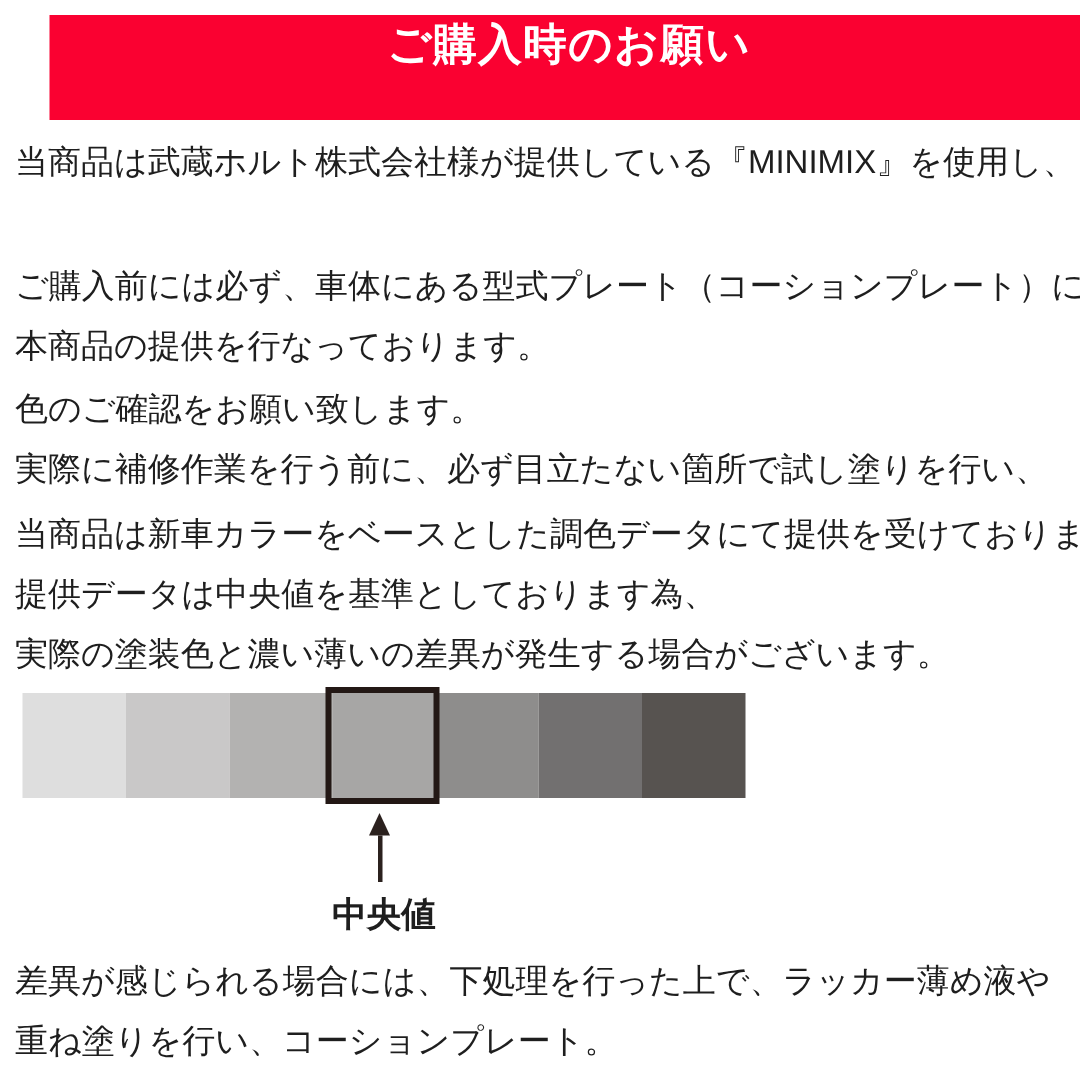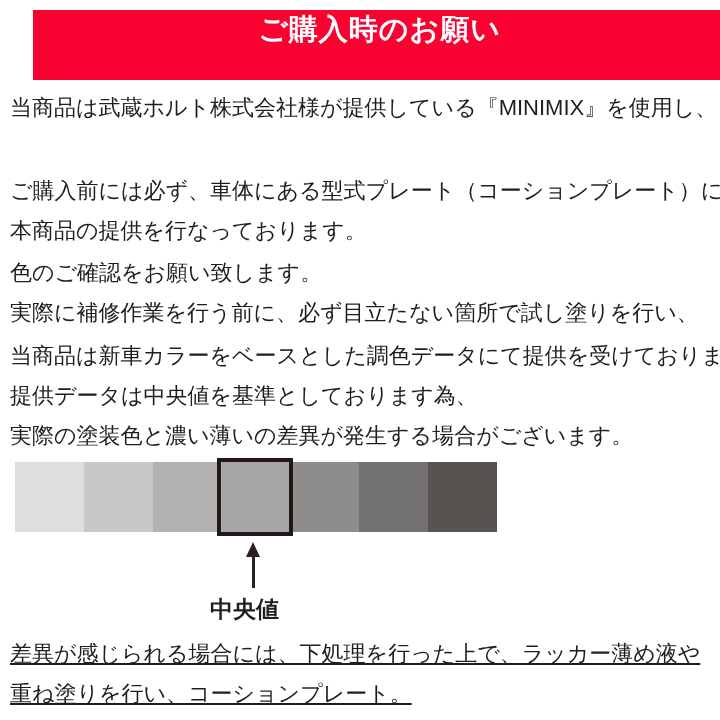--- a/index.html
+++ b/index.html
@@ -39,21 +39,21 @@
     right: 6px;
     color: #1e1e1e;
     font-size: 22px;
     line-height: 40px;
     white-space: nowrap;
   }
   .para-1 { top: 88px; }
   .para-2 { top: 171px; }
   .para-3 { top: 253px; }
   .para-4 { top: 336px; }
-  .para-5 { top: 634px; text-decoration: underline; }
+  .para-5 { top: 634px; }
   .scale-bar {
     position: absolute;
     left: 15px;
     top: 462px;
     width: 482px;
     height: 70px;
     display: flex;
   }
   .scale-bar .swatch {
     flex: 1 1 0;
@@ -89,21 +89,21 @@
   .median-arrow .shaft {
     width: 3px;
     height: 31px;
     background: #2b211e;
   }
   .median-label {
     position: absolute;
     left: 210px;
     top: 594px;
     width: 92px;
-    text-align: left;
+    text-align: center;
     font-size: 23px;
     font-weight: 600;
     color: #1e1e1e;
     white-space: nowrap;
   }
 </style>
 </head>
 <body>
 
 <div class="page">

